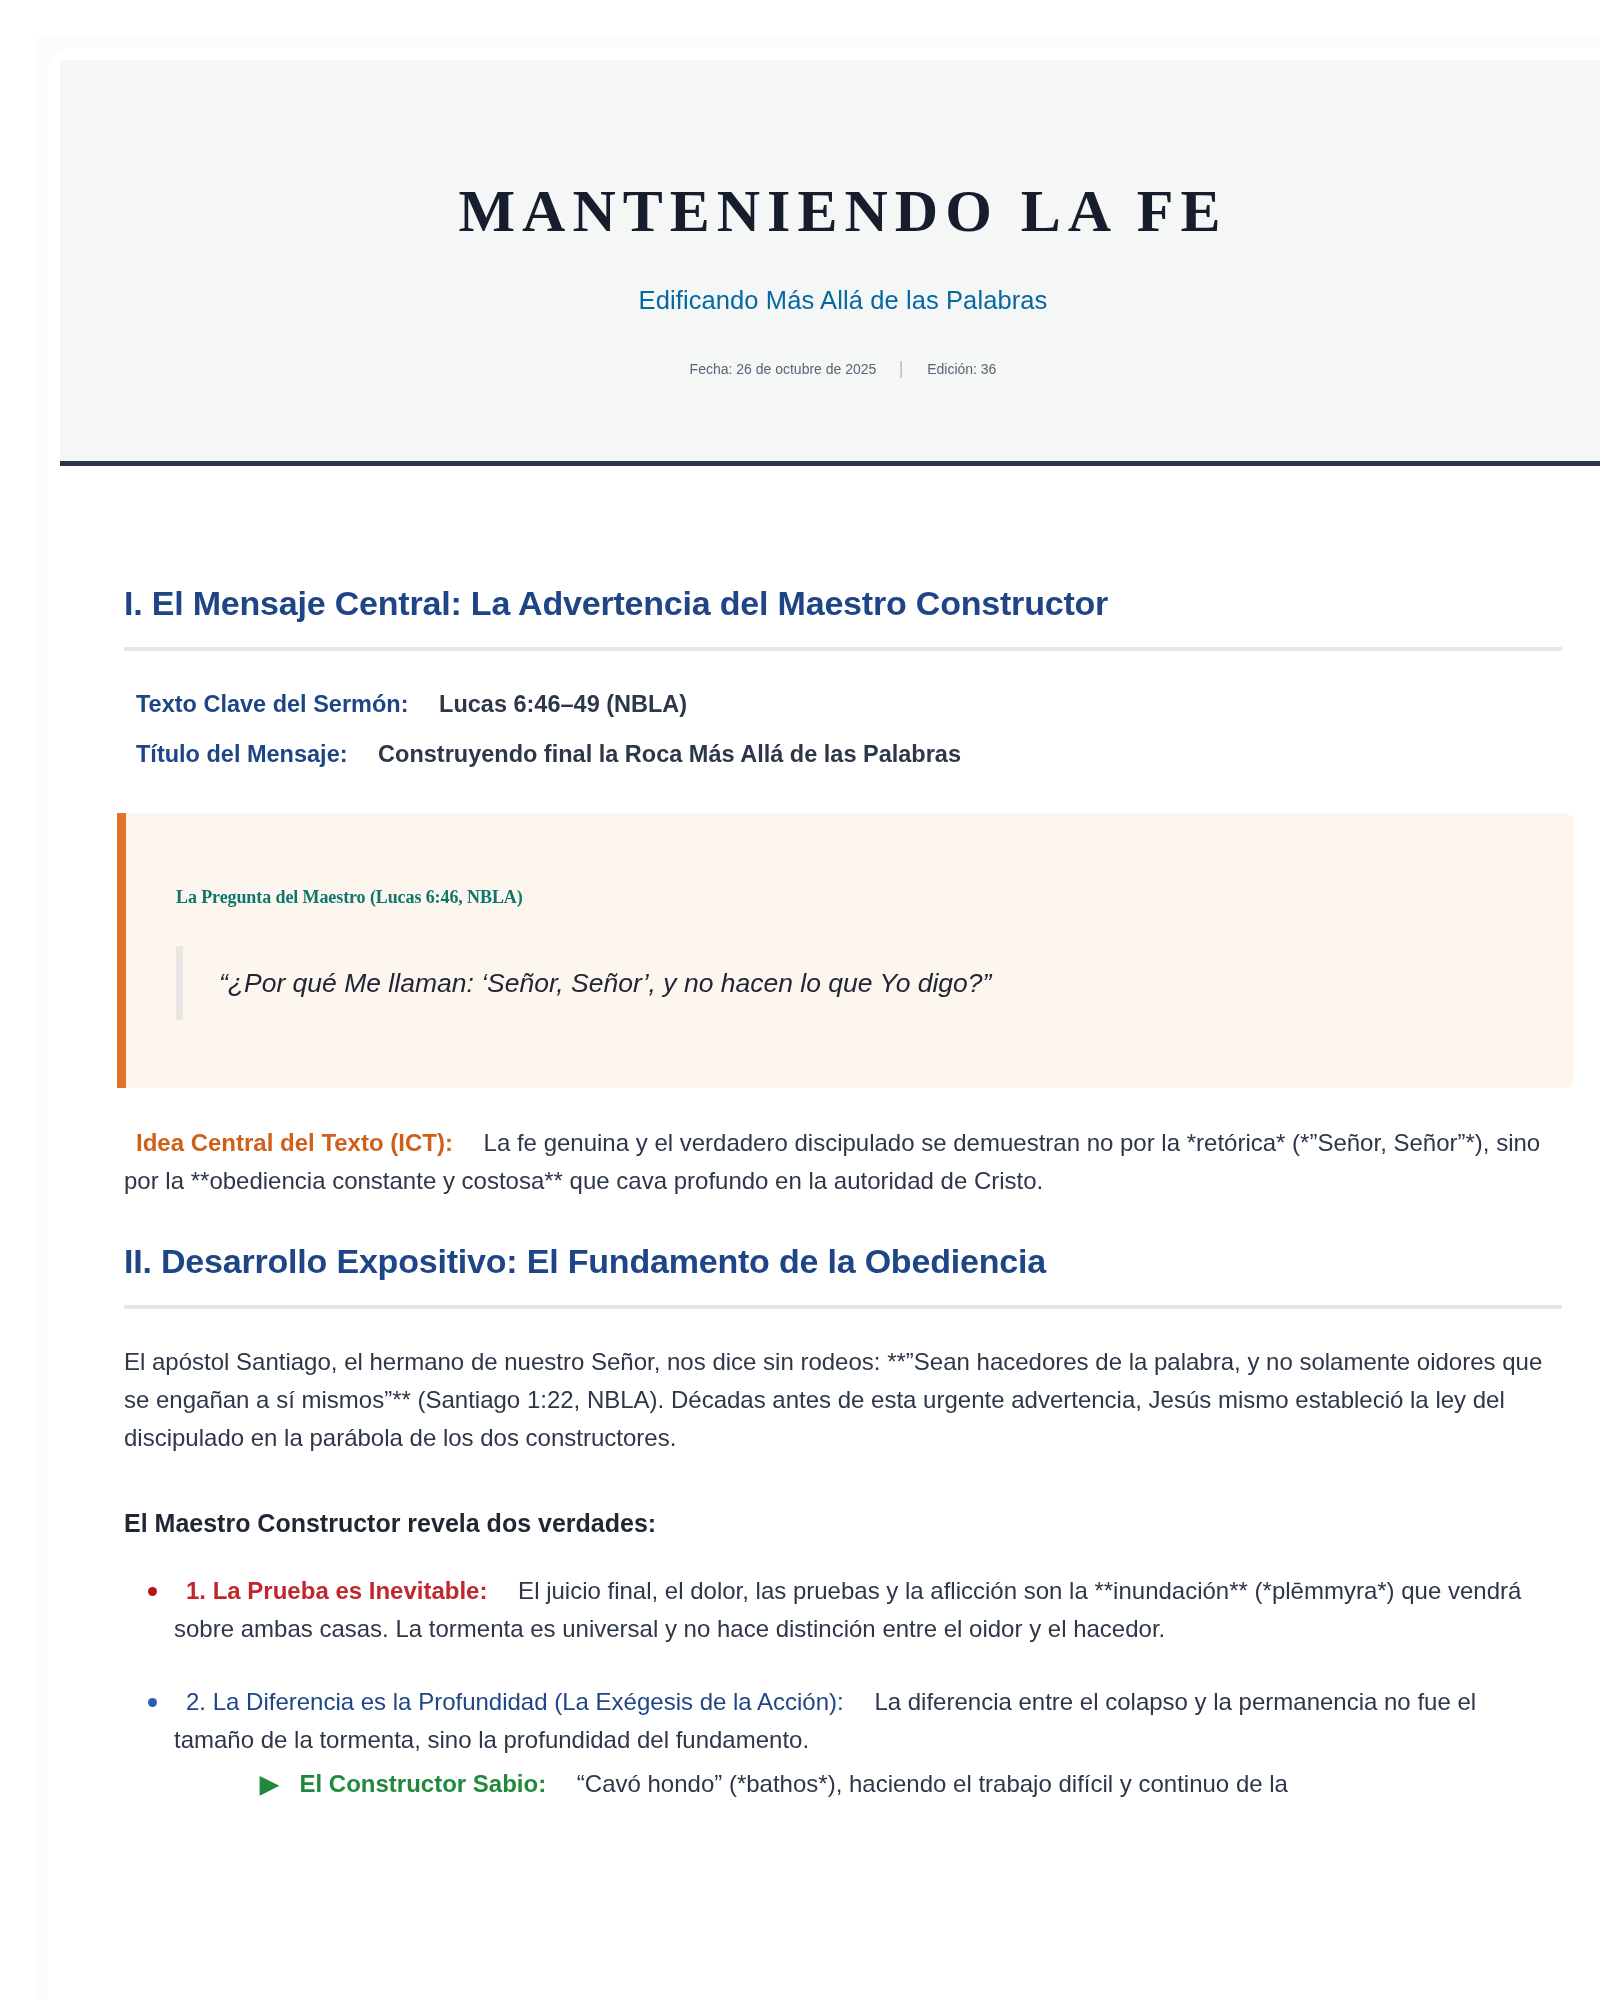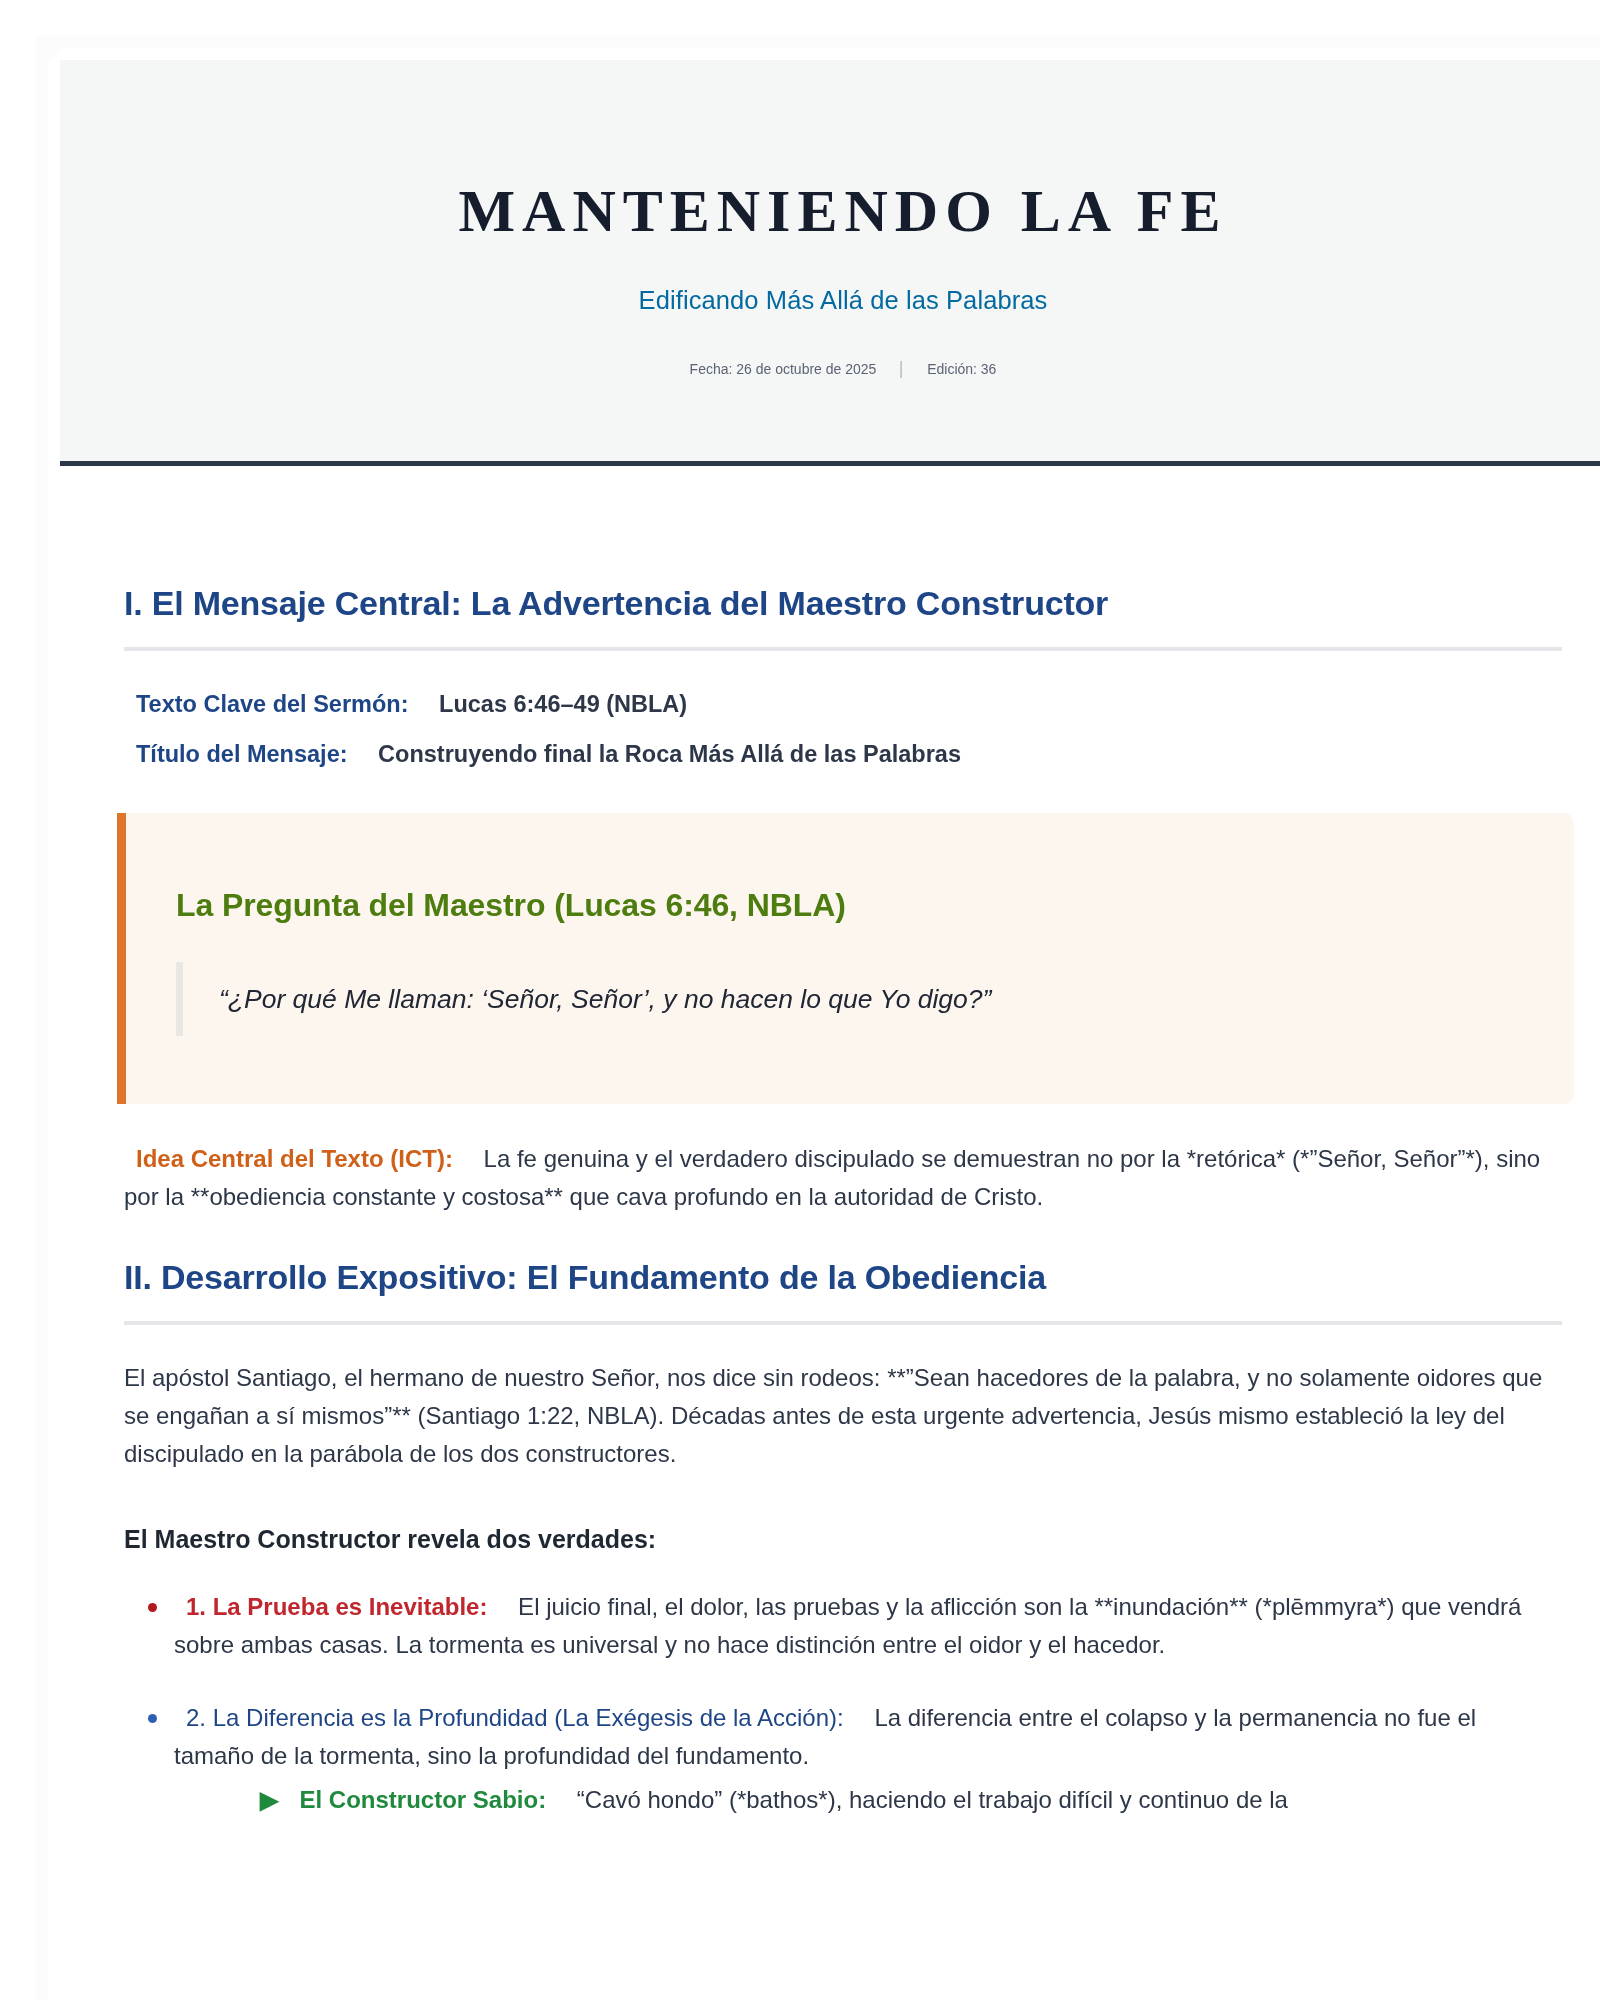--- a/index.html
+++ b/index.html
@@ -91,24 +91,25 @@
   
   .callout {
     margin: 40px 0 0 5px;
     background: #FDF6EF;
     border-left: 9px solid #E0742A;
     border-radius: 0 10px 10px 0;
     padding: 62px 46px 56px 38px;
   }
 
   .callout-title {
-    font-size: 32px;
-    font-weight: 700;
-    color: #4d7c0f;
+    font-size: 18px;
+    font-weight: 700;
+    color: #0f766e;
     letter-spacing: -0.1px;
+    font-family: Liberation Serif, serif;
   }
 
   .callout-quote {
     margin-top: 38px;
     border-left: 7px solid #E9E7E4;
     padding: 18px 0 18px 36px;
     font-size: 26.5px;
     font-style: italic;
     color: #202634;
     line-height: 1.45;

